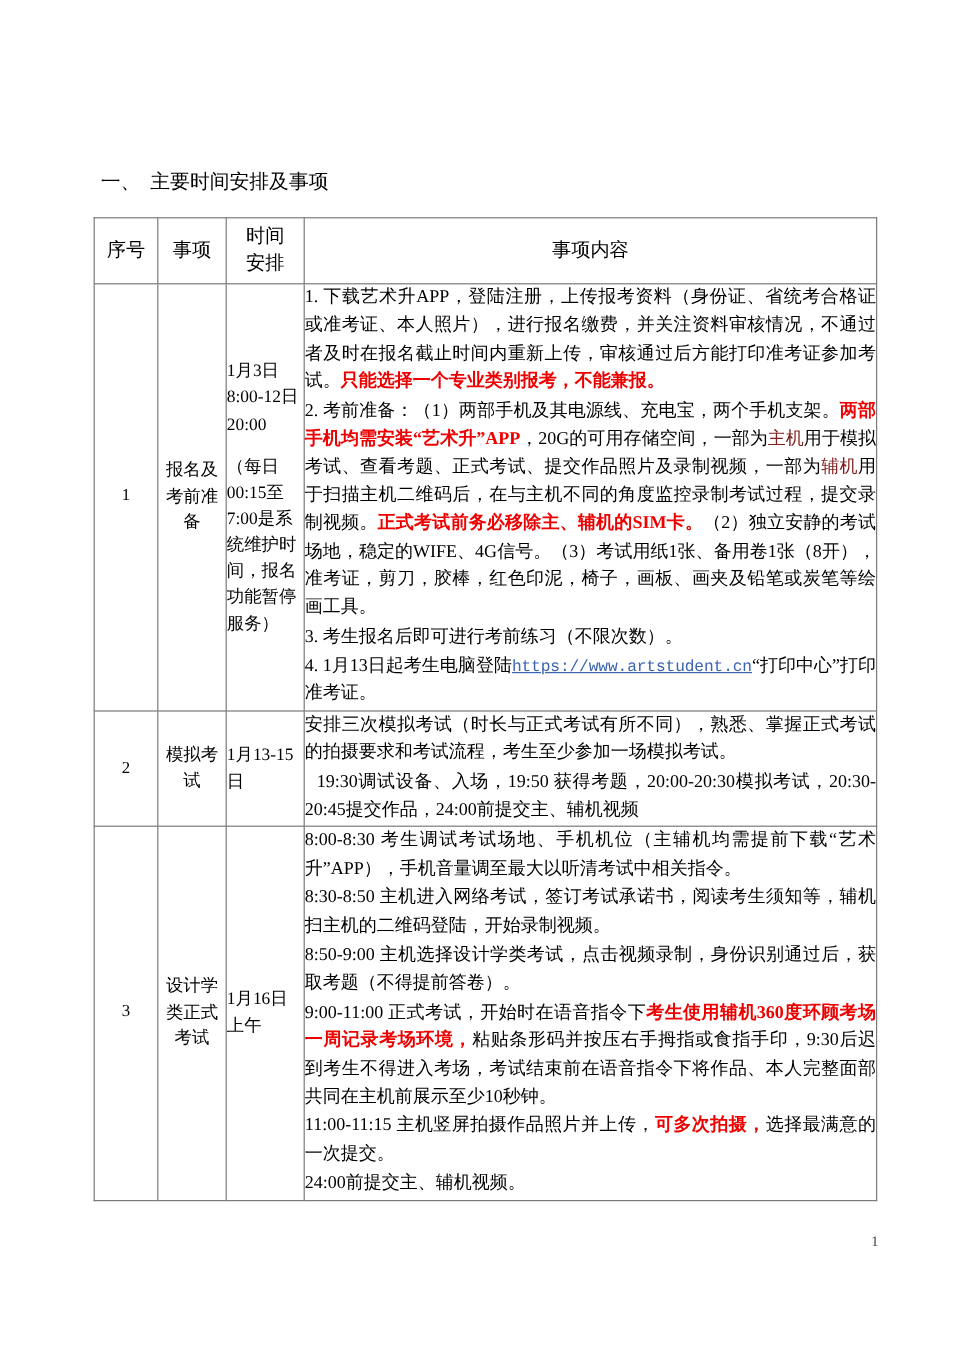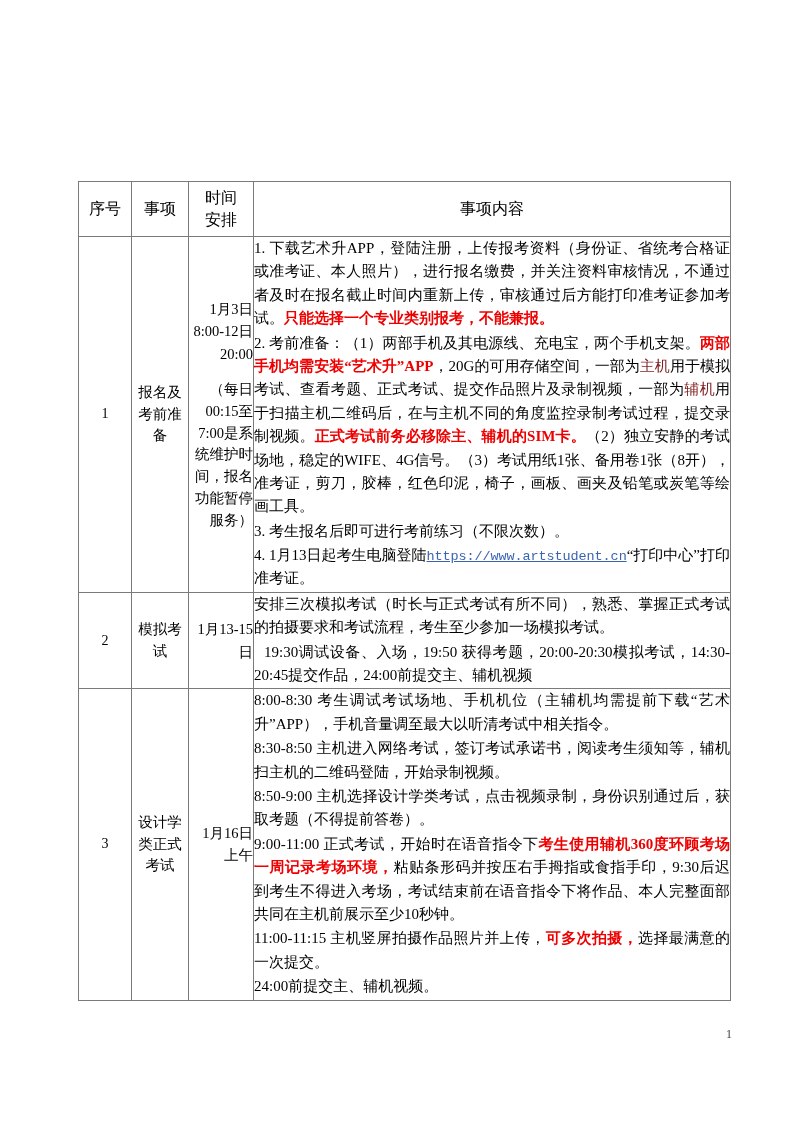--- a/index.html
+++ b/index.html
@@ -76,21 +76,21 @@
     font-size: 14px;
   }
   .cell-item-vert {
     text-align: center;
     font-size: 14.5px;
     line-height: 1.5;
     padding: 3px 6px;
     margin-top: 44px;
   }
   .cell-time {
-    text-align: right;
+    text-align: left;
     font-size: 14.5px;
     line-height: 1.55;
     padding: 3px 4px;
     margin-top: 22px;
   }
   .time-note {
     display: block;
     margin-top: 14px;
     line-height: 1.5;
   }
@@ -130,20 +130,21 @@
     font-size: 12px;
     color: #3f3f3f;
   }
 </style>
 </head>
 <body>
 
 <div class="page">
 
 
+  <div class="section-heading">一、  主要时间安排及事项</div>
 
   <table class="main-table">
     <colgroup>
       <col class="col-no">
       <col class="col-item">
       <col class="col-time">
       <col class="col-body">
     </colgroup>
     <thead>
       <tr>
@@ -175,21 +176,21 @@
             <p><span>3. 考生报名后即可进行考前练习（不限次数）。</span></p>
             <p><span>4. 1月13日起考生电脑登陆</span><a class="doc-link" href="#">https://www.artstudent.cn</a><span>“打印中心”打印准考证。</span></p>
           </td>
         </tr>
         <tr>
           <td class="cell-no">2</td>
           <td class="cell-item-vert">模拟考试</td>
           <td class="cell-time"><span>1月13-15日</span></td>
           <td class="cell-body">
             <p><span>安排三次模拟考试（时长与正式考试有所不同），熟悉、掌握正式考试的拍摄要求和考试流程，考生至少参加一场模拟考试。</span></p>
-            <p class="indented"><span>19:30调试设备、入场，19:50 获得考题，20:00-20:30模拟考试，14:30-20:45提交作品，24:00前提交主、辅机视频</span></p>
+            <p class="indented"><span>19:30调试设备、入场，19:50 获得考题，20:00-20:30模拟考试，20:30-20:45提交作品，24:00前提交主、辅机视频</span></p>
           </td>
         </tr>
         <tr>
           <td class="cell-no">3</td>
           <td class="cell-item-vert">设计学类正式考试</td>
           <td class="cell-time"><span>1月16日上午</span></td>
           <td class="cell-body">
             <p><span>8:00-8:30 考生调试考试场地、手机机位（主辅机均需提前下载“艺术升”APP），手机音量调至最大以听清考试中相关指令。</span></p>
             <p><span>8:30-8:50 主机进入网络考试，签订考试承诺书，阅读考生须知等，辅机扫主机的二维码登陆，开始录制视频。</span></p>
             <p><span>8:50-9:00  主机选择设计学类考试，点击视频录制，身份识别通过后，获取考题（不得提前答卷）。</span></p>

